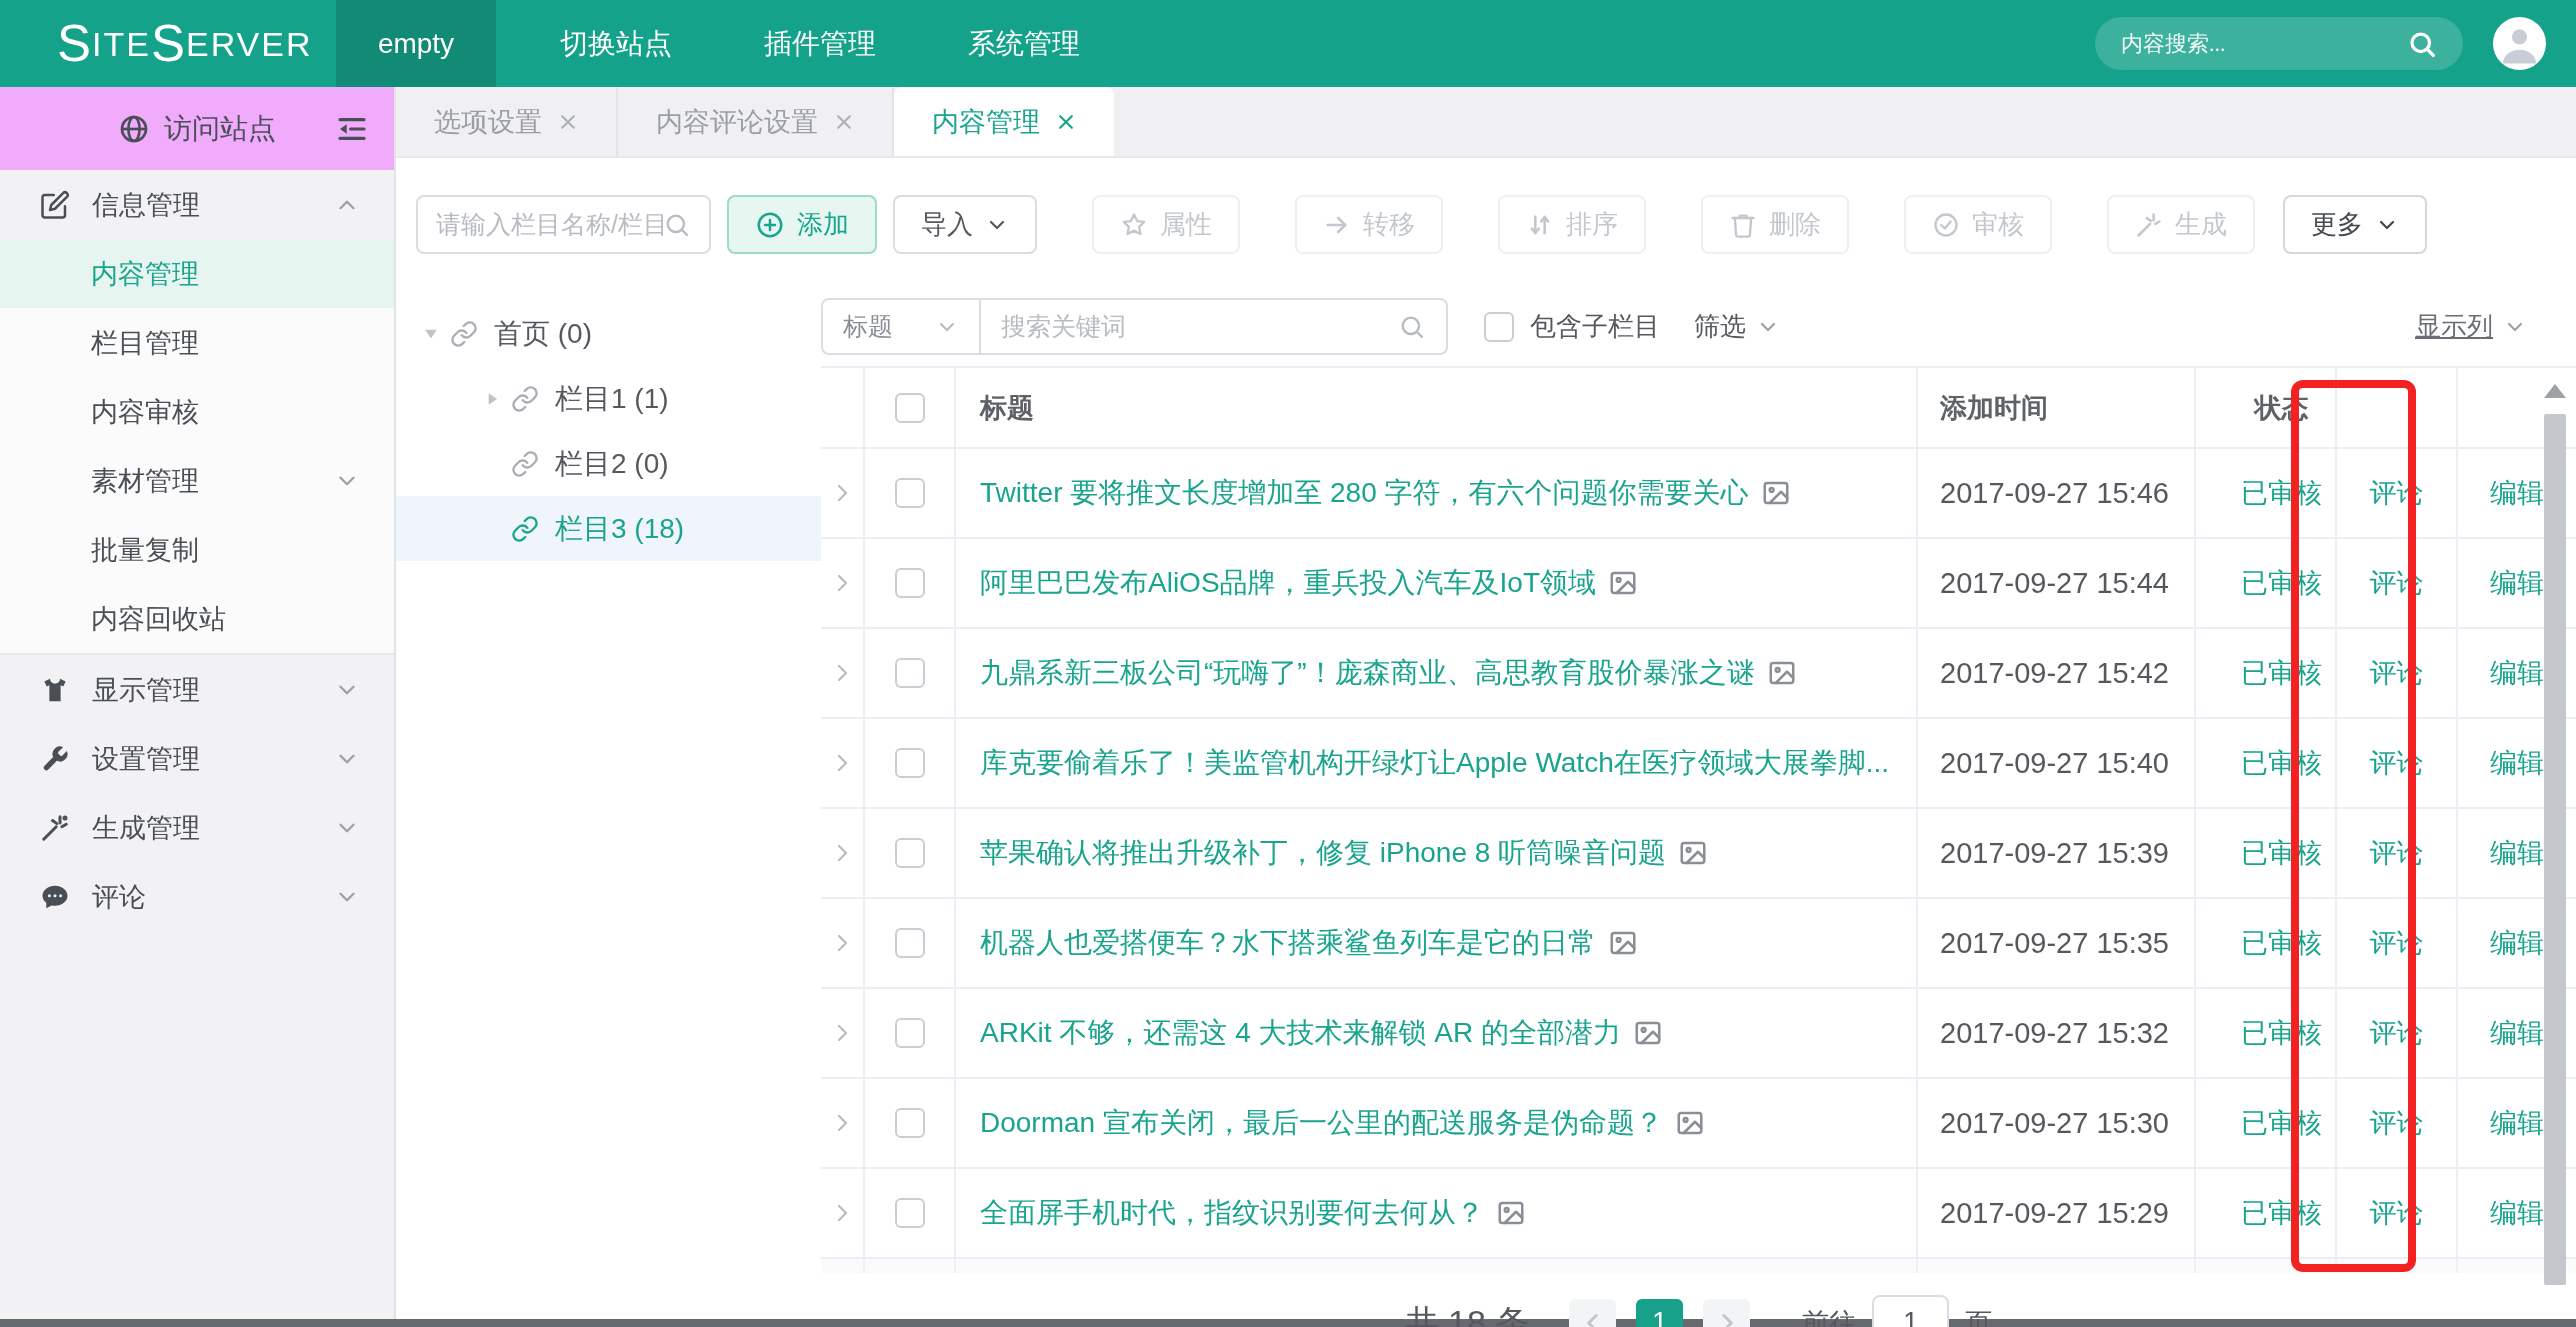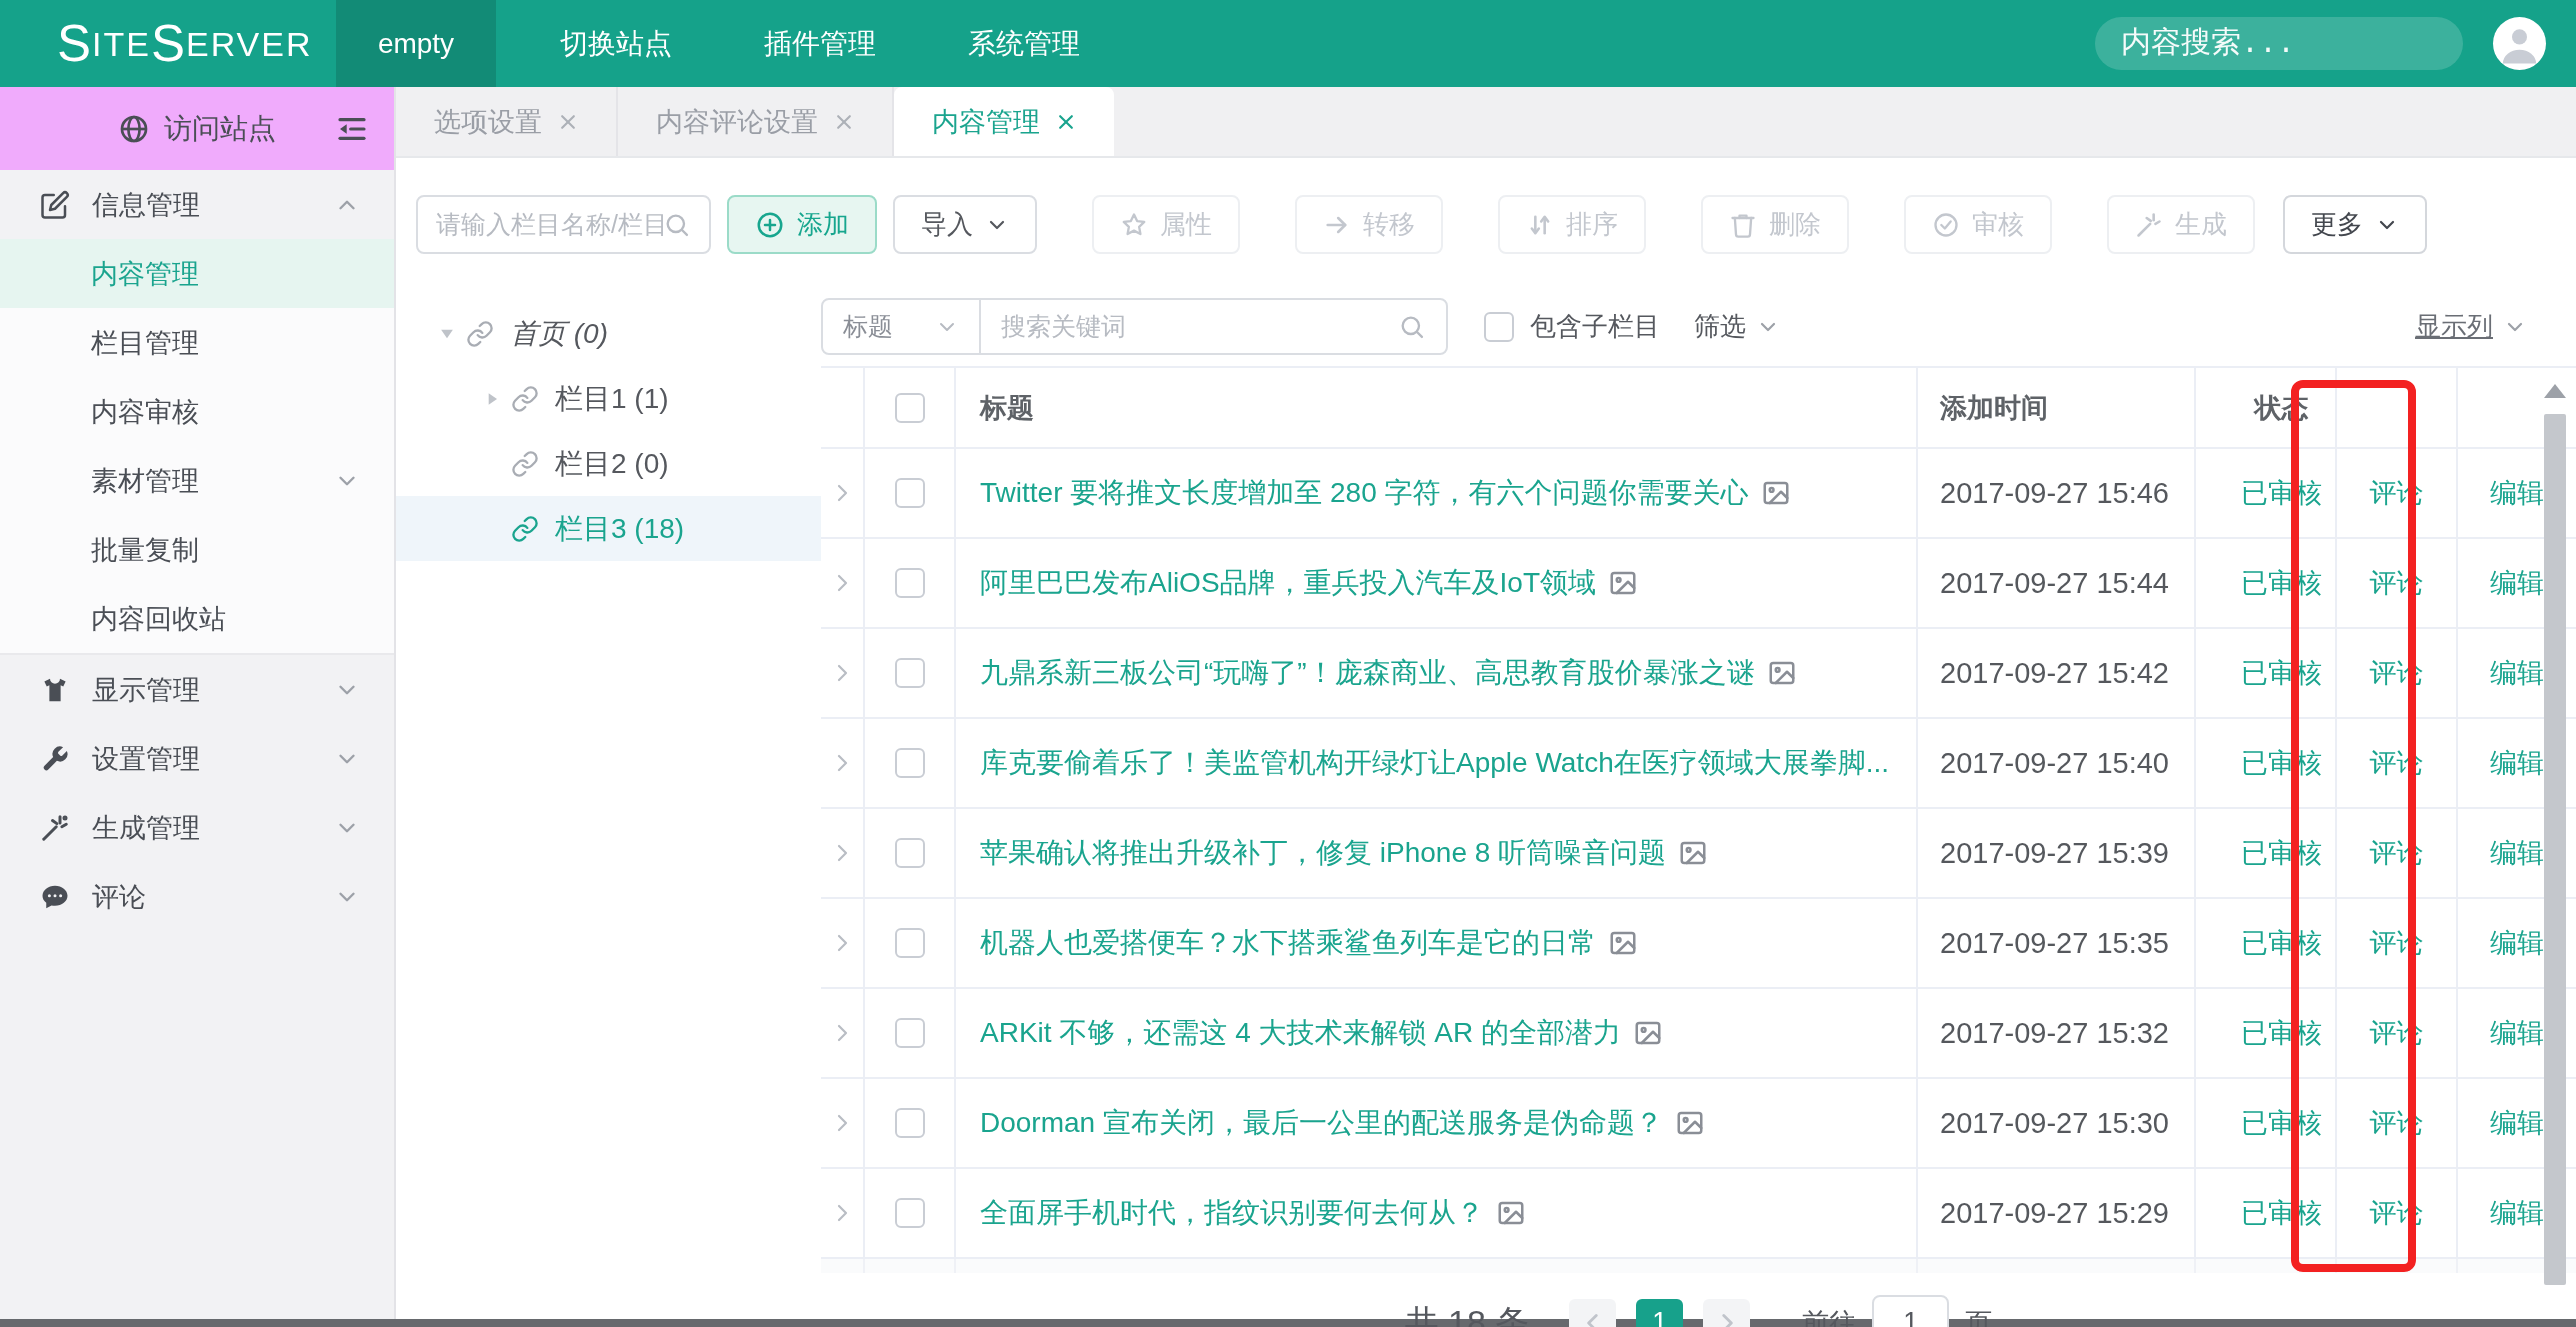--- a/index.html
+++ b/index.html
@@ -10,21 +10,21 @@
   
   .topbar { height:87px; background:#15A28A; display:flex; align-items:stretch; flex:0 0 87px; color:#fff; }
   .logo { width:336px; display:flex; align-items:center; padding-left:57px; letter-spacing:1px; cursor:pointer; }
   .logo .lg-big { font-size:51px; font-weight:400; line-height:1; }
   .logo .lg-sm { font-size:34px; font-weight:400; line-height:1; letter-spacing:2px; }
   .site-tab { width:160px; background:rgba(0,0,0,0.14); display:flex; align-items:center; justify-content:center; font-size:28px; cursor:pointer; }
   .topnav { display:flex; align-items:stretch; margin-left:18px; }
   .topnav-item { display:flex; align-items:center; padding:0 46px; font-size:28px; cursor:pointer; }
   .topbar-spacer { flex:1; }
   .top-search { align-self:center; width:368px; height:53px; border-radius:27px; background:rgba(255,255,255,0.17); display:flex; align-items:center; padding:0 26px; margin-right:30px; }
-  .top-search input { flex:1; border:none; outline:none; background:transparent; color:#fff; font-size:30px; font-family:Liberation Mono, monospace; }
+  .top-search input { flex:1; border:none; outline:none; background:transparent; color:#fff; font-size:22px; font-family:Liberation Serif, serif; }
   .top-search input::placeholder { color:rgba(255,255,255,0.95); }
   .avatar { align-self:center; width:53px; height:53px; border-radius:50%; background:#fff; margin-right:30px; overflow:hidden; display:flex; align-items:center; justify-content:center; cursor:pointer; }
 
   .body-row { flex:1; display:flex; min-height:0; }
 
   
   .sidebar { width:396px; flex:0 0 396px; background:#F2F2F4; border-right:2px solid #E3E3E7; display:flex; flex-direction:column; }
   .side-header { height:83px; background:#f0abfc; display:flex; align-items:center; justify-content:center; position:relative; color:#4A4E55; flex:0 0 83px; }
   .side-header .sh-label { font-size:28px; margin-left:14px; }
   .side-header .collapse-btn { position:absolute; right:24px; top:50%; transform:translateY(-50%); cursor:pointer; display:flex; }
@@ -56,21 +56,21 @@
   .btn.spread { margin-left:55px; }
   .btn.more { margin-left:28px; border-color:#D4D7DC; color:#43474E; }
 
   .workspace { flex:1; display:flex; min-height:0; }
 
   
   .tree { width:425px; flex:0 0 425px; padding-top:14px; }
   .tnode { height:65px; display:flex; align-items:center; font-size:28px; color:#55585E; cursor:pointer; }
   .tnode .t-caret { width:38px; display:flex; justify-content:center; color:#BFC3C9; flex:0 0 38px; }
   .tnode .t-link { display:flex; margin-right:16px; color:#A9ADB4; }
-  .tnode.lvl1 { padding-left:32px;font-style:italic; }
+  .tnode.lvl1 { padding-left:16px; }
   .tnode.lvl2 { padding-left:77px; }
   .tnode.selected { background:#EFF5FA; color:#1AA48E; }
   .tnode.selected .t-link { color:#1AA48E; }
 
   .rightpane { flex:1; position:relative; min-width:0; display:flex; flex-direction:column; }
 
   
   .filterbar { height:79px; flex:0 0 79px; display:flex; align-items:center; }
   .field-group { display:flex; align-items:center; height:57px; border:2px solid #DADDE2; border-radius:8px; overflow:hidden; background:#fff; }
   .field-select { width:158px; height:100%; display:flex; align-items:center; padding:0 20px; border-right:2px solid #DADDE2; color:#8A8E96; font-size:25px; cursor:pointer; }

